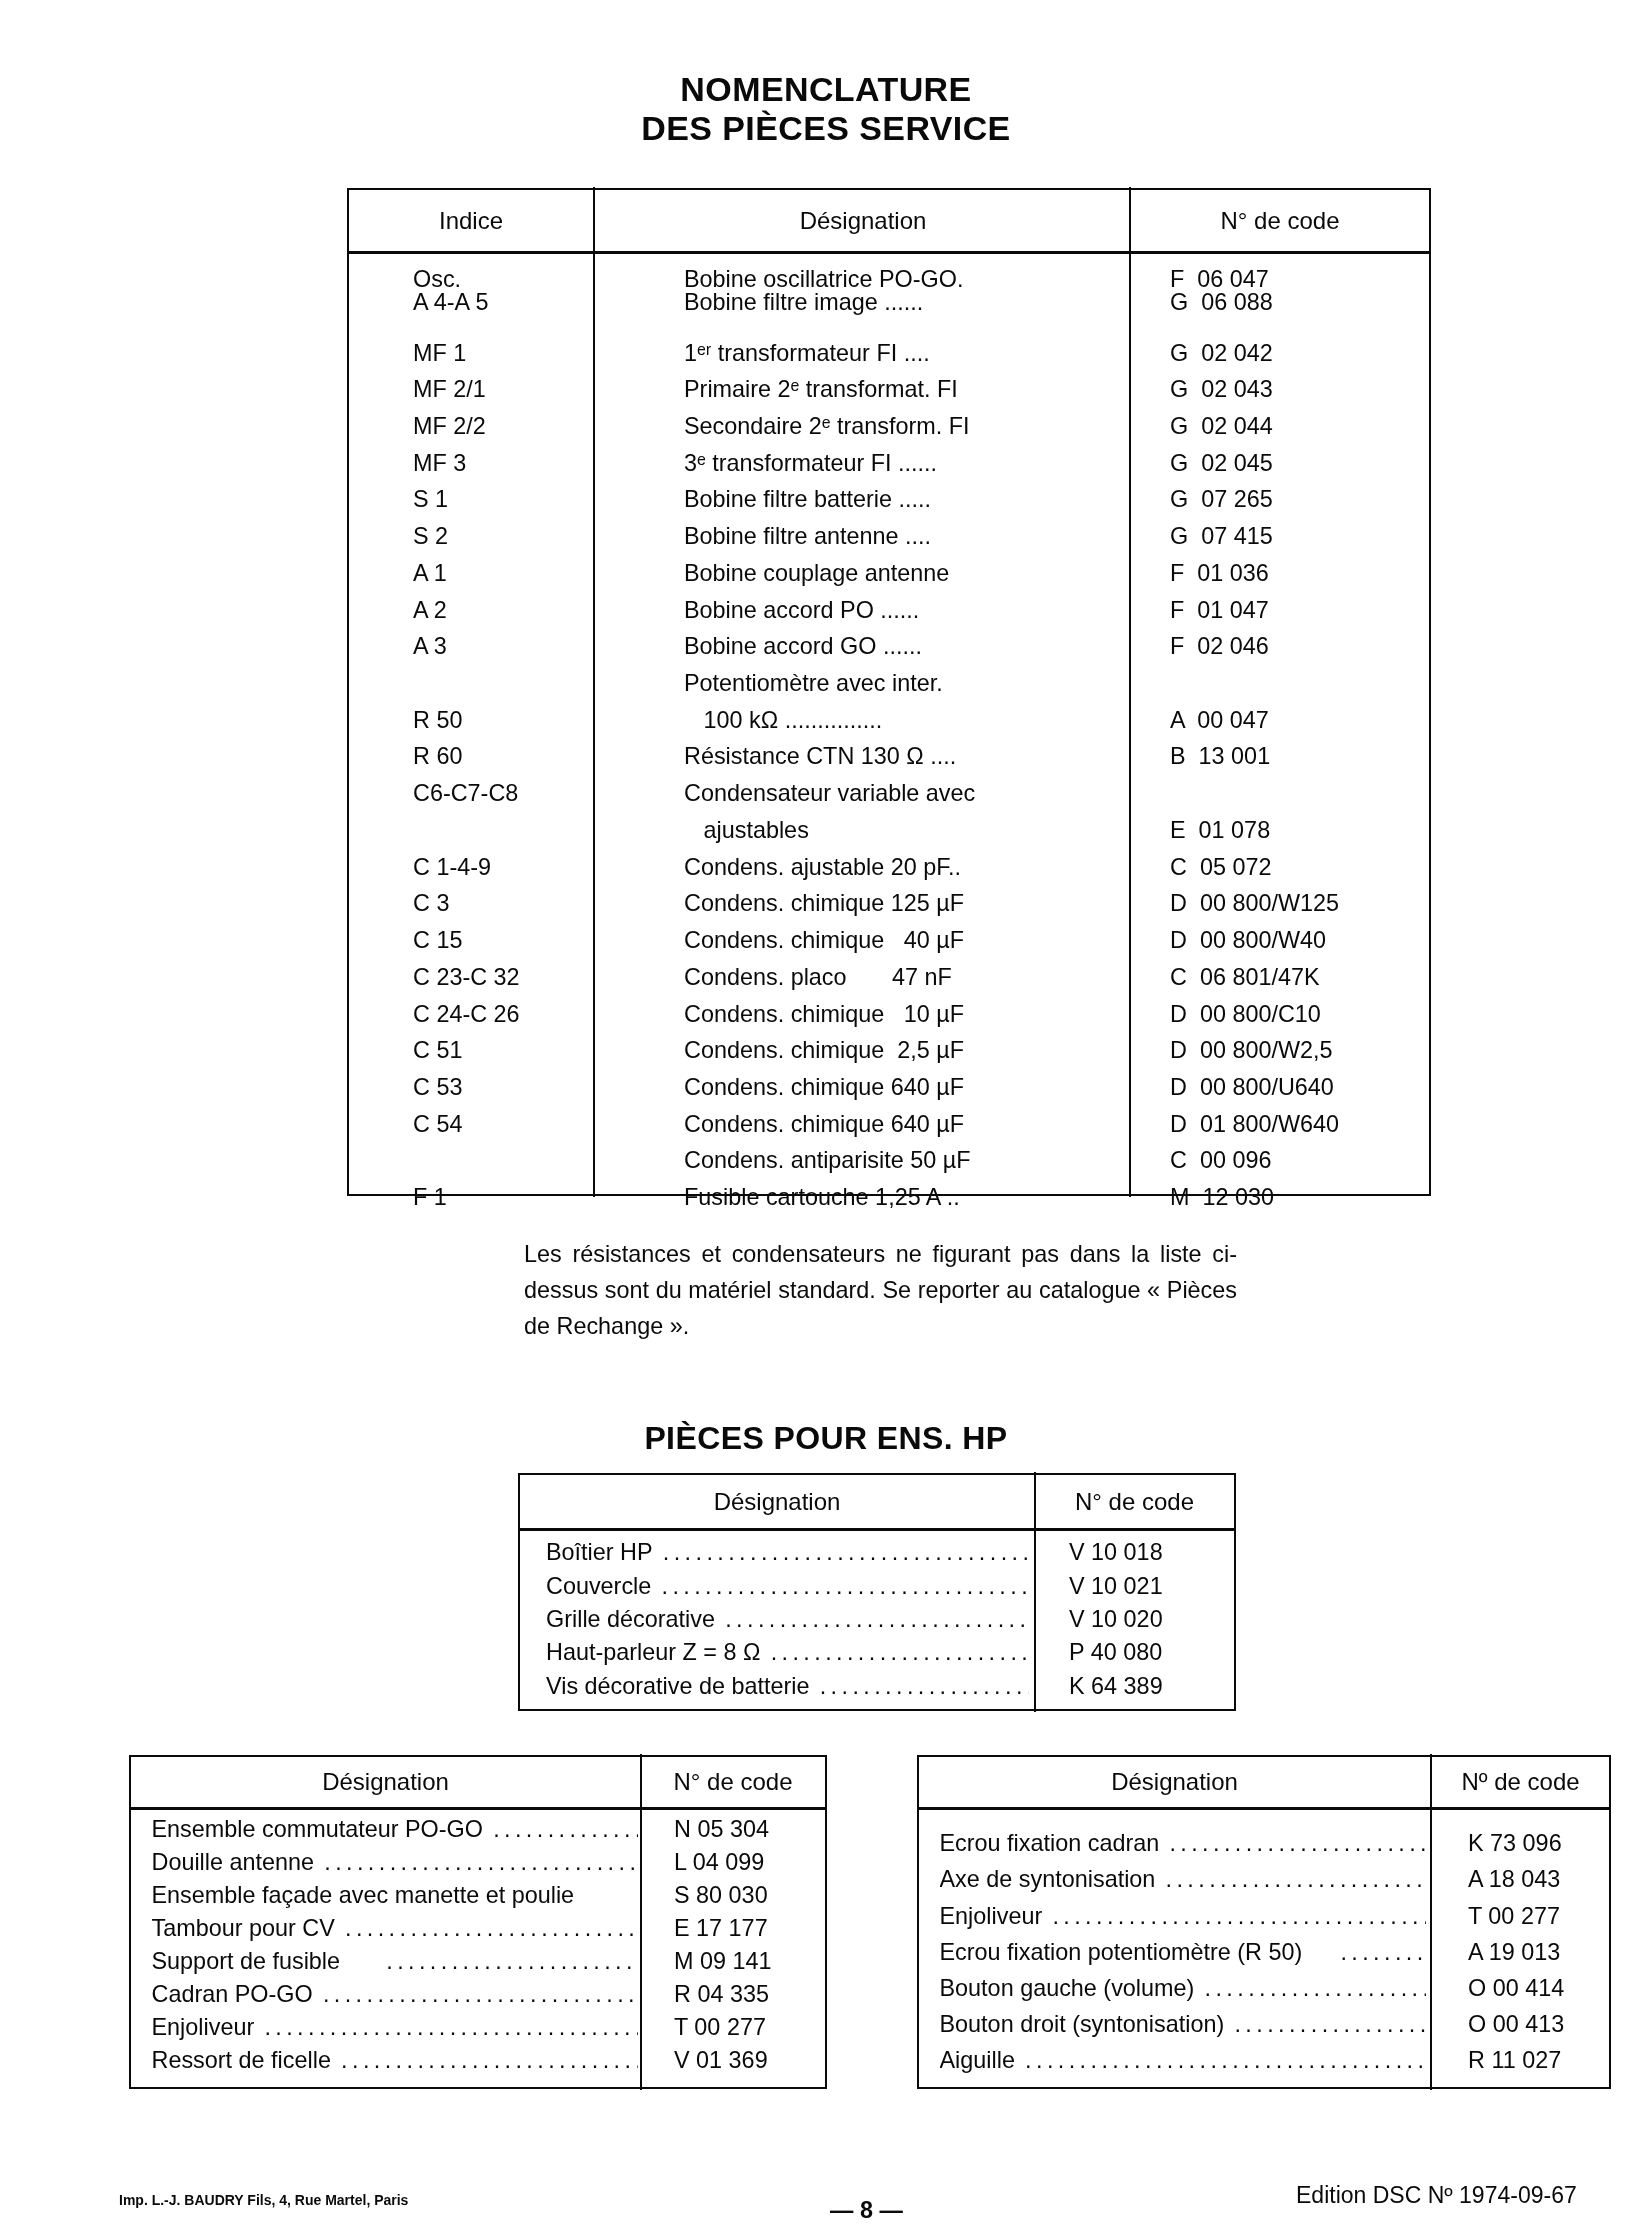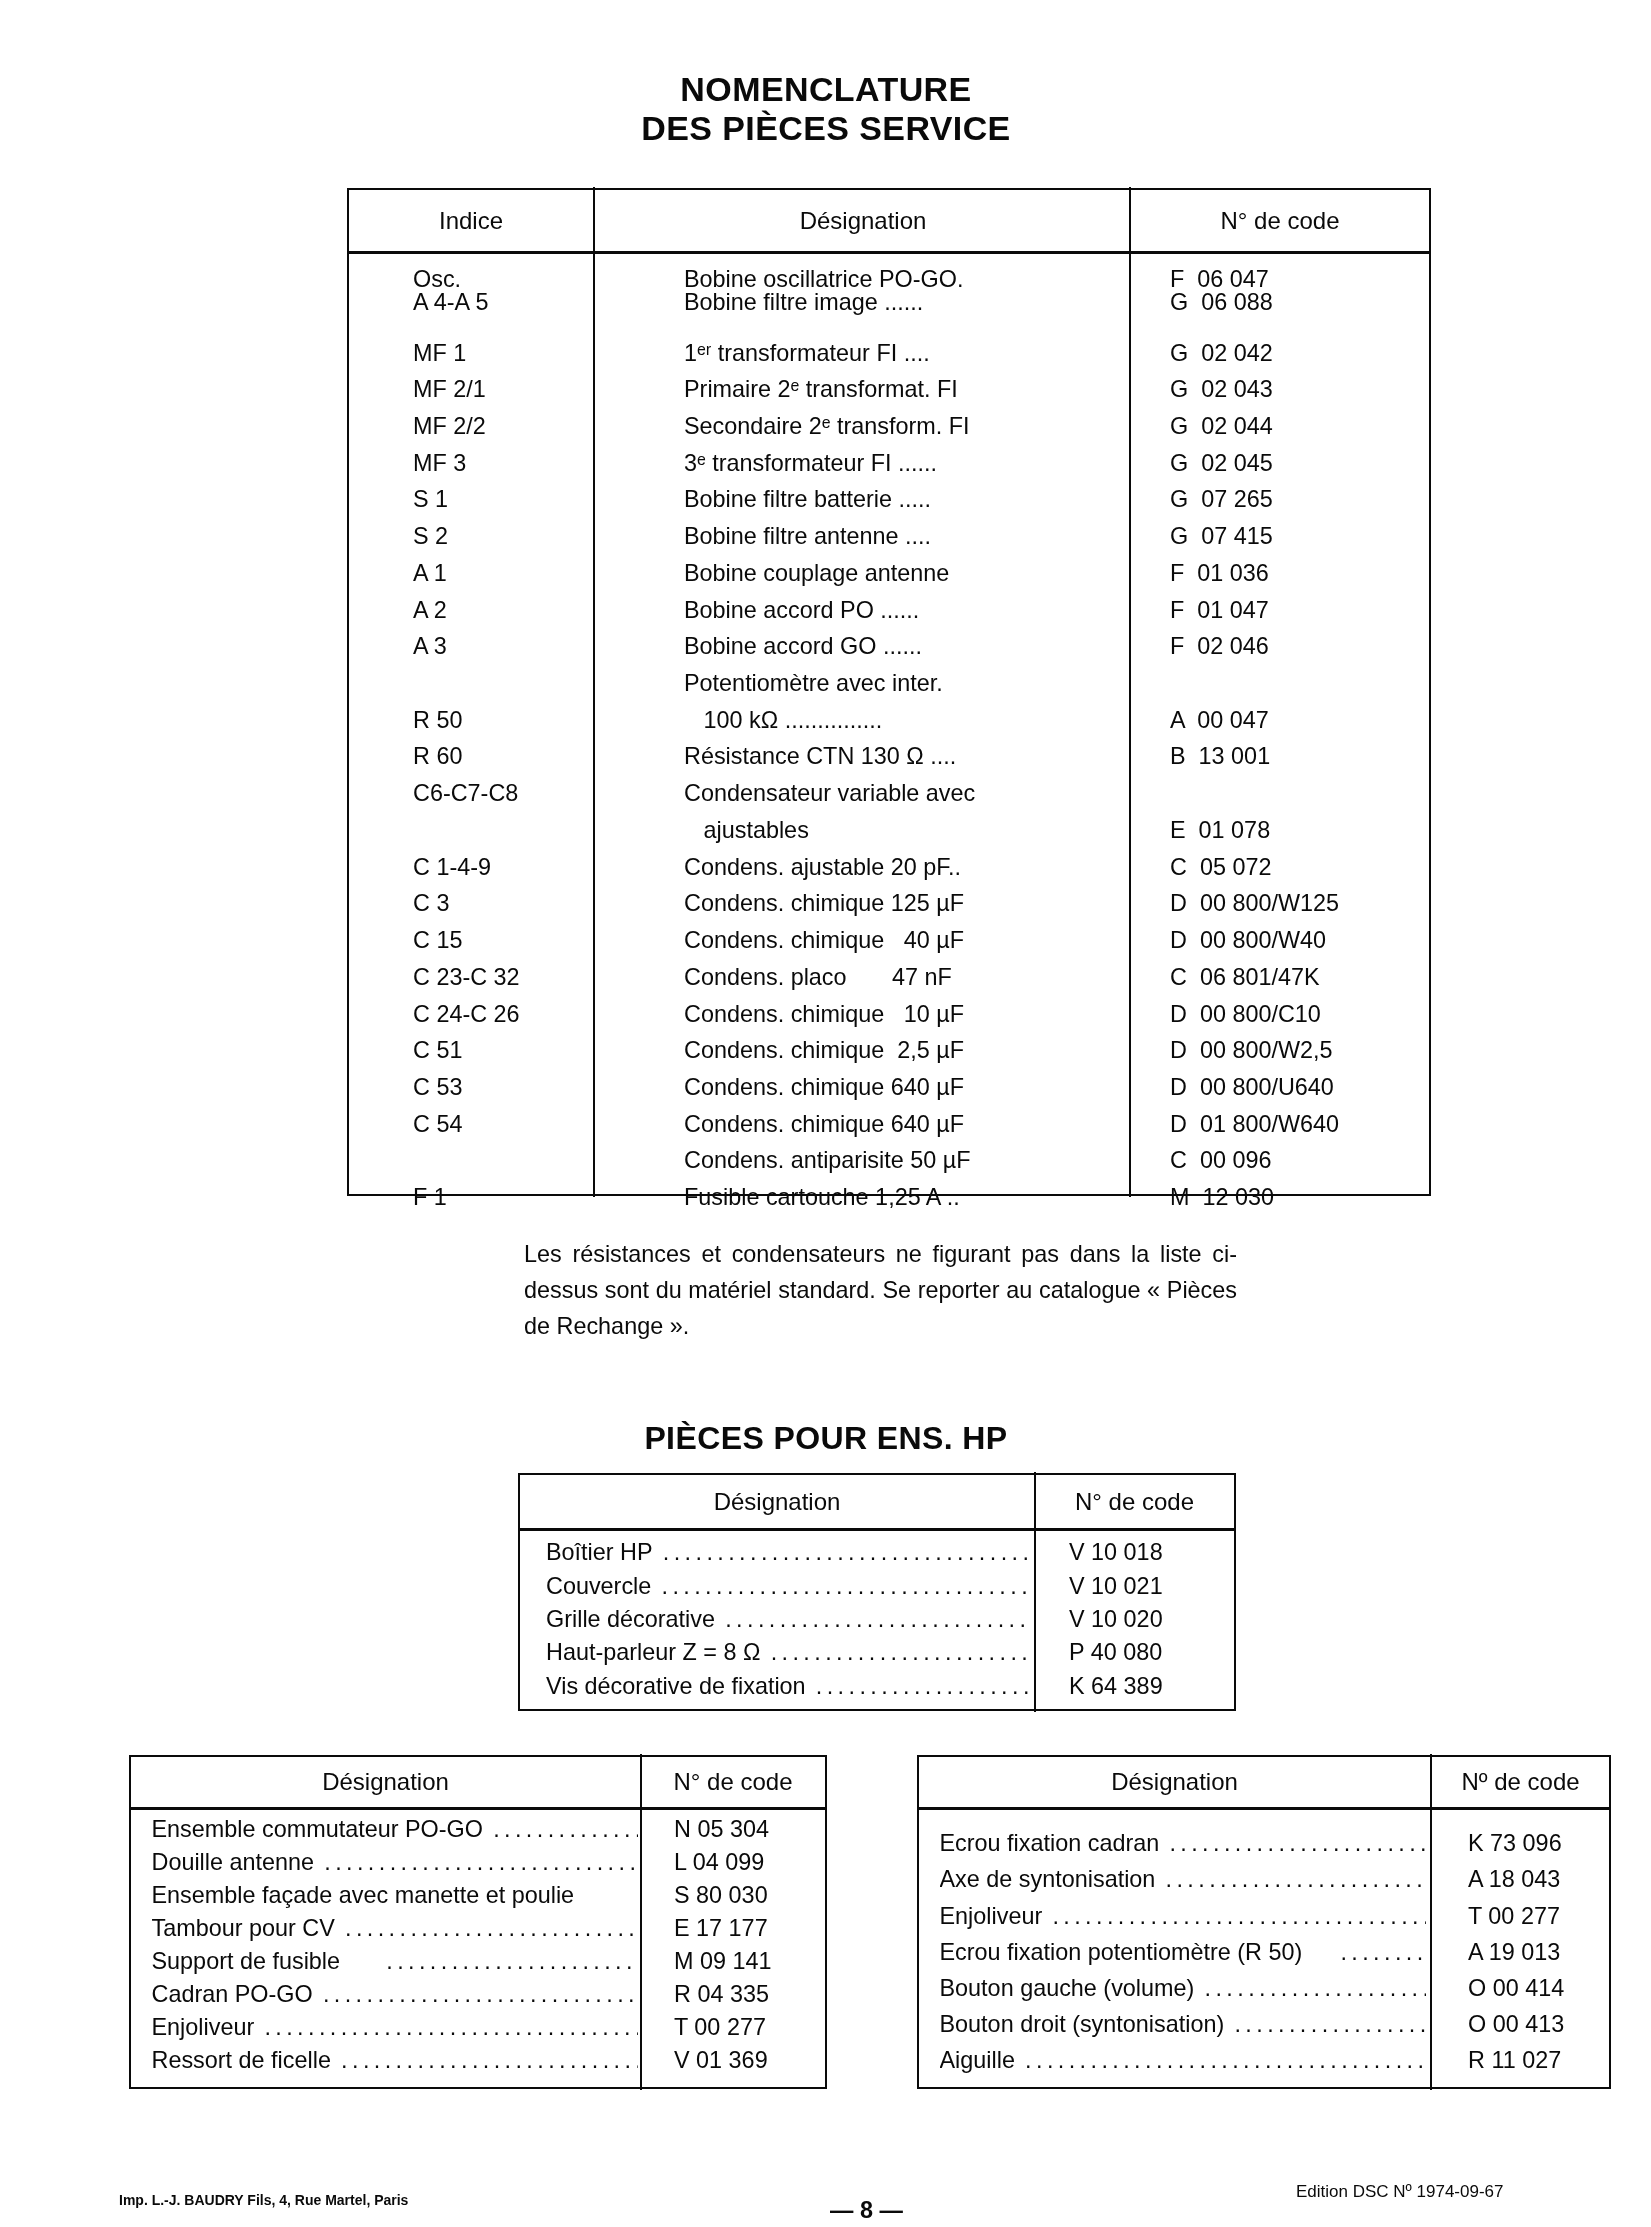--- a/index.html
+++ b/index.html
@@ -33,21 +33,21 @@
     .desc-dotted .dots {
       flex: 1 1 auto; overflow: hidden; margin-left: 10.2px;
       letter-spacing: 4.4px; white-space: nowrap;
     }
     .note {
       position: absolute; left: 524px; width: 713px; font-size: 23.4px; line-height: 36px;
       text-align: justify; text-align-last: left;
     }
     .footer-left { position: absolute; left: 119px; top: 2192px; font-size: 14px; font-weight: bold; }
     .footer-page { position: absolute; left: 830px; top: 2197px; font-size: 23.4px; font-weight: bold; }
-    .footer-right { position: absolute; left: 1296px; top: 2182px; font-size: 17px; }
+    .footer-right { position: absolute; left: 1296px; top: 2182px; font-size: 23px; }
   </style>
 </head>
 <body>
 
 <div class="title" style="top:70px;">NOMENCLATURE</div>
 <div class="title" style="top:109px;">DES PIÈCES SERVICE</div>
 
 <div class="tbl" id="main-table" style="left:347px; top:188px; width:1084px; height:1008px;">
   <div class="thead" style="height:64px;">
     <div class="th" style="left:0; width:244px;">Indice</div>
@@ -224,21 +224,21 @@
       </div>
       <div class="row" style="top: 164px; height: 33px;">
         <div class="cell desc-dotted" style="left: 26px; width: 483px;">
           <span class="txt">Haut-parleur Z = 8 Ω</span>
           <span class="dots">................................................................................</span>
         </div>
         <div class="cell" style="left: 549px;">P 40 080</div>
       </div>
       <div class="row" style="top: 198px; height: 33px;">
         <div class="cell desc-dotted" style="left: 26px; width: 483px;">
-          <span class="txt">Vis décorative de fixation</span>
+          <span class="txt">Vis décorative de batterie</span>
           <span class="dots">................................................................................</span>
         </div>
         <div class="cell" style="left: 549px;">K 64 389</div>
       </div>
     </div>
 </div>
 
 <div class="tbl" id="left-table" style="left:129px; top:1755px; width:698px; height:334px;">
   <div class="thead" style="height:53px;">
     <div class="th" style="left:0; width:509px;">Désignation</div>

